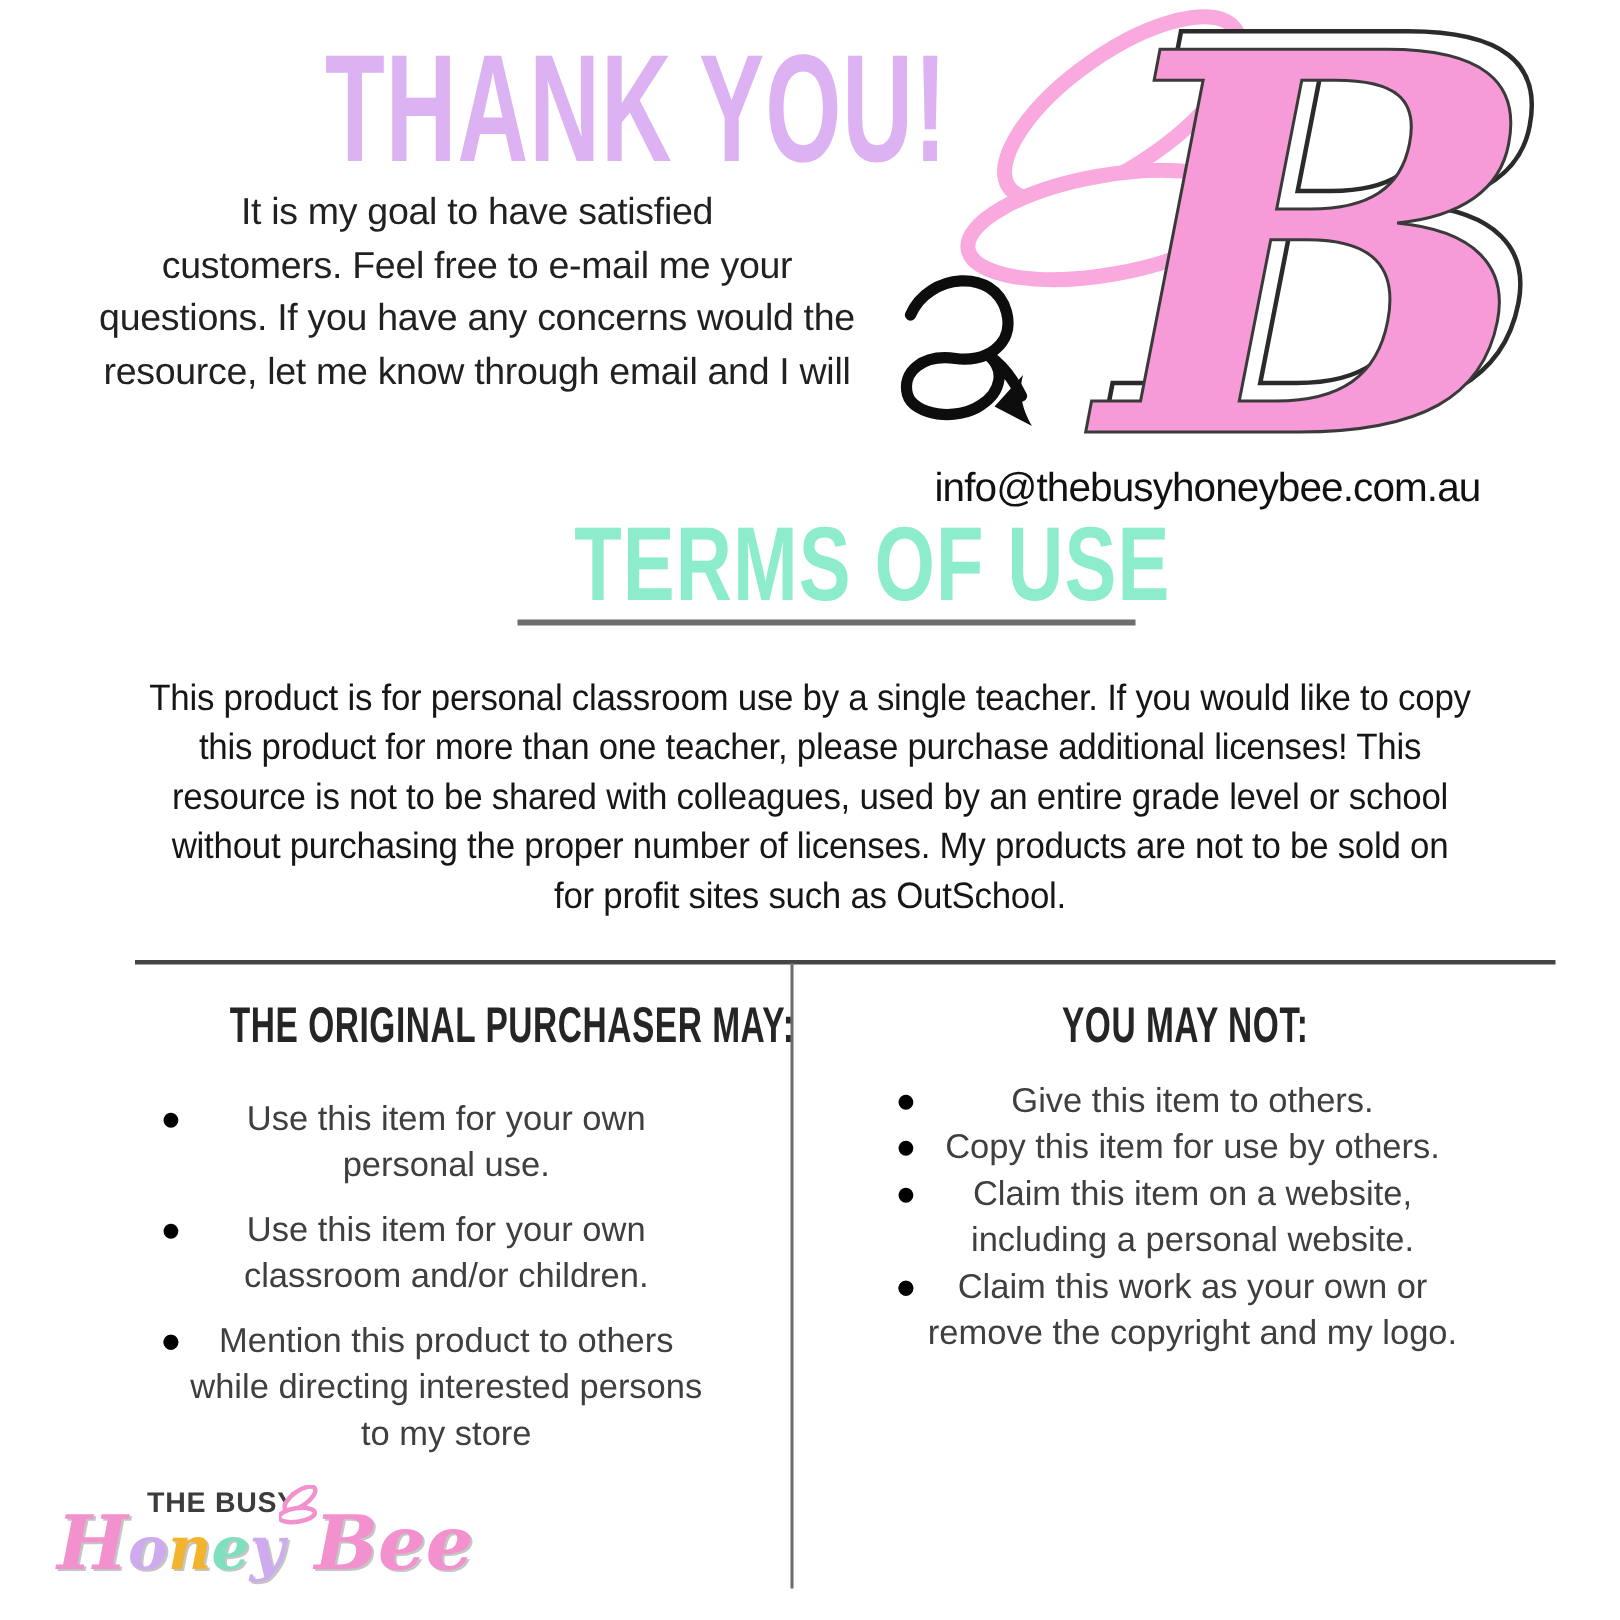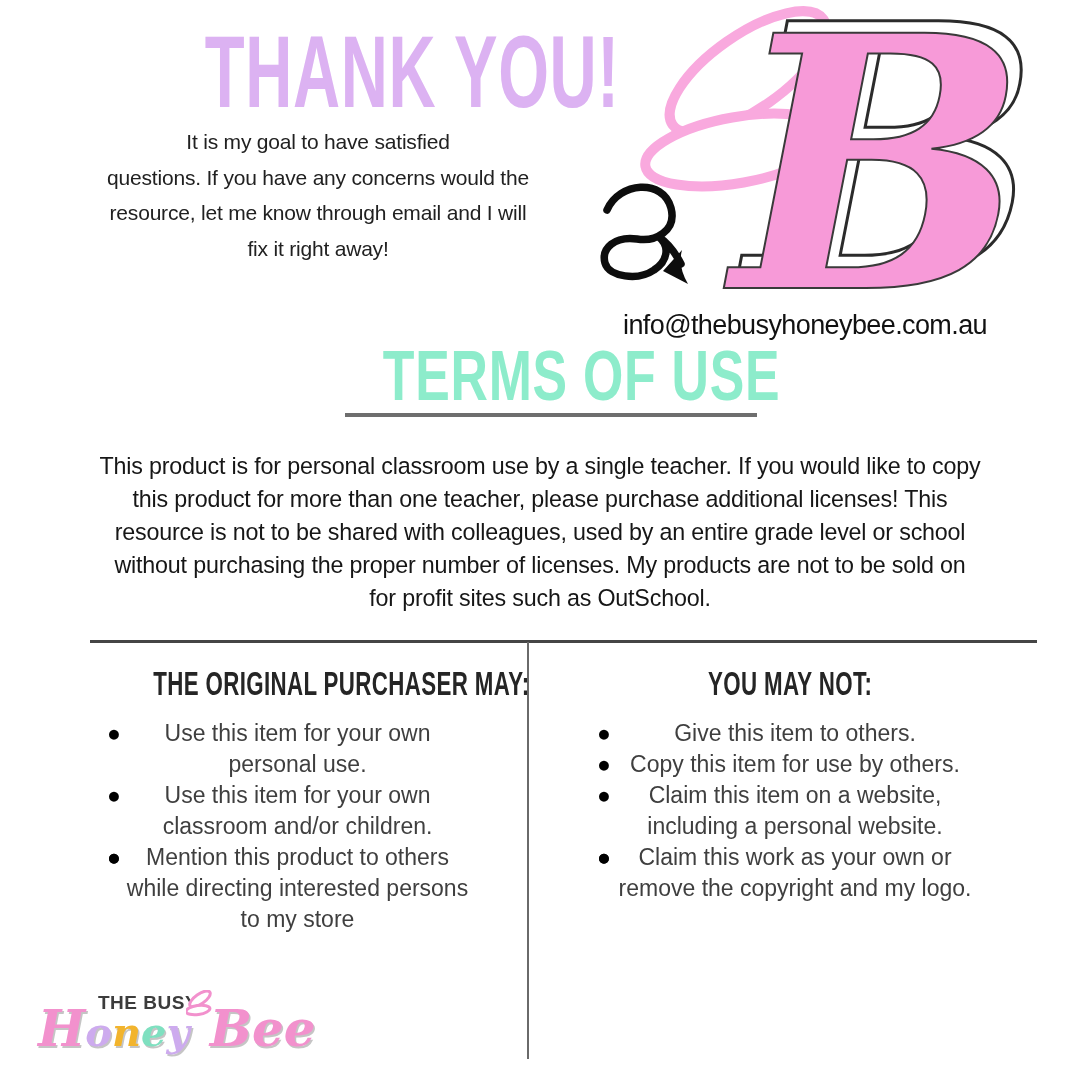--- a/index.html
+++ b/index.html
@@ -6,50 +6,50 @@
   #page{
     position:relative;width:1080px;height:1080px;background:#ffffff;overflow:hidden;
     font-family:"Liberation Sans", sans-serif;color:#1c1c1c;
   }
   
   .big-title{position:absolute;text-align:center;white-space:nowrap;}
   .big-title .stretch{
     display:inline-block;font-weight:800;transform-origin:center;
     letter-spacing:1px;
   }
-  #thank-you{left:88px;top:18px;width:440px;}
+  #thank-you{left:100px;top:18px;width:440px;}
   #thank-you .stretch{font-size:102px;line-height:108px;transform:scale(0.64,1.0);color:#dcb2f2;}
   #terms-title{left:313px;top:338px;width:480px;}
   #terms-title .stretch{font-size:70px;line-height:76px;transform:scale(0.74,1.0);color:#8deccb;}
   #terms-underline{position:absolute;left:345px;top:413px;width:412px;height:4px;background:#6e6e6e;}
   
   .para{position:absolute;text-align:center;}
   .para .line{white-space:nowrap;}
-  #intro-para{left:25px;top:124px;width:586px;font-size:21px;line-height:35.5px;color:#212121;letter-spacing:-0.2px;}
+  #intro-para{left:25px;top:124px;width:586px;font-size:25px;line-height:35.5px;color:#212121;letter-spacing:-0.2px;}
   #terms-para{left:50px;top:449px;width:980px;font-size:24.5px;line-height:33px;color:#161616;
     transform:scaleX(0.95);transform-origin:center;letter-spacing:-0.2px;}
   
   #email{position:absolute;left:570px;top:310px;width:470px;text-align:center;
     font-size:27px;font-weight:400;letter-spacing:-0.6px;color:#111;}
   
   #hrule{position:absolute;left:90px;top:640px;width:947px;height:3px;background:#454545;}
   #vrule{position:absolute;left:527px;top:642px;width:2px;height:417px;background:#6a6a6a;}
   
   .col-header{position:absolute;text-align:center;white-space:nowrap;}
   .col-header .stretch{display:inline-block;font-weight:800;font-size:31px;color:#252525;
     transform:scale(0.72,1.08);transform-origin:center;letter-spacing:0.5px;}
   #left-header{left:80px;top:666px;width:420px;}
   #right-header{left:570px;top:666px;width:440px;}
   .bullet-list{position:absolute;list-style:none;margin:0;padding:0;
     font-size:23px;line-height:31px;color:#3f3f3f;}
   #left-list{left:85px;top:718px;width:425px;}
   #right-list{left:575px;top:718px;width:440px;}
   .bullet-list li{position:relative;text-align:center;}
   .bullet-list .bullet{position:absolute;left:22px;top:0;font-size:23px;color:#000;}
-  #left-list .item-text{width:345px;margin:0 auto;}
+  #left-list .item-text{width:345px;margin:12px auto;}
   #right-list .item-text{width:372px;margin:0 auto;}
   
   #arrow-wrap{position:absolute;left:591px;top:176px;width:112px;height:118px;}
   #bee-logo-wrap{position:absolute;left:640px;top:0px;width:355px;height:305px;}
   
   #brand{position:absolute;left:16px;top:990px;width:250px;height:90px;}
   #brand-top{position:absolute;left:82px;top:2px;font-size:19px;font-weight:900;
     color:#3c3c3c;letter-spacing:0.5px;white-space:nowrap;}
   #brand-script{position:absolute;left:2px;top:8px;white-space:nowrap;
     font-family:"DejaVu Serif", serif;font-style:italic;font-weight:bold;font-size:40px;line-height:62px;margin-left:20px;}
@@ -62,23 +62,23 @@
 <body>
 
 <div id="page">
 
   <div class="big-title" id="thank-you">
     <span class="stretch">THANK YOU!</span>
   </div>
 
   <div class="para" id="intro-para">
     <div class="line">It is my goal to have satisfied</div>
+    <div class="line">customers. Feel free to e-mail me your</div>
     <div class="line">questions. If you have any concerns would the</div>
     <div class="line">resource, let me know through email and I will</div>
-    <div class="line">fix it right away!</div>
   </div>
 
   <div id="arrow-wrap">
     <svg width="112" height="118" viewBox="0 0 112 118">
       <path d="M 16 34 C 28 6, 72 2, 80 32 C 86 55, 64 66, 46 63 C 24 60, 10 72, 14 87 C 18 101, 47 105, 63 94 C 77 85, 79 70, 68 61 C 77 67, 85 78, 90 88" fill="none" stroke="#0d0d0d" stroke-width="7.5" stroke-linecap="round"></path>
       <path d="M 97 108 L 72 95 L 91 74 C 88 85, 90 96, 97 108 Z" fill="#0d0d0d"></path>
     </svg>
   </div>
 
   <div id="bee-logo-wrap">

